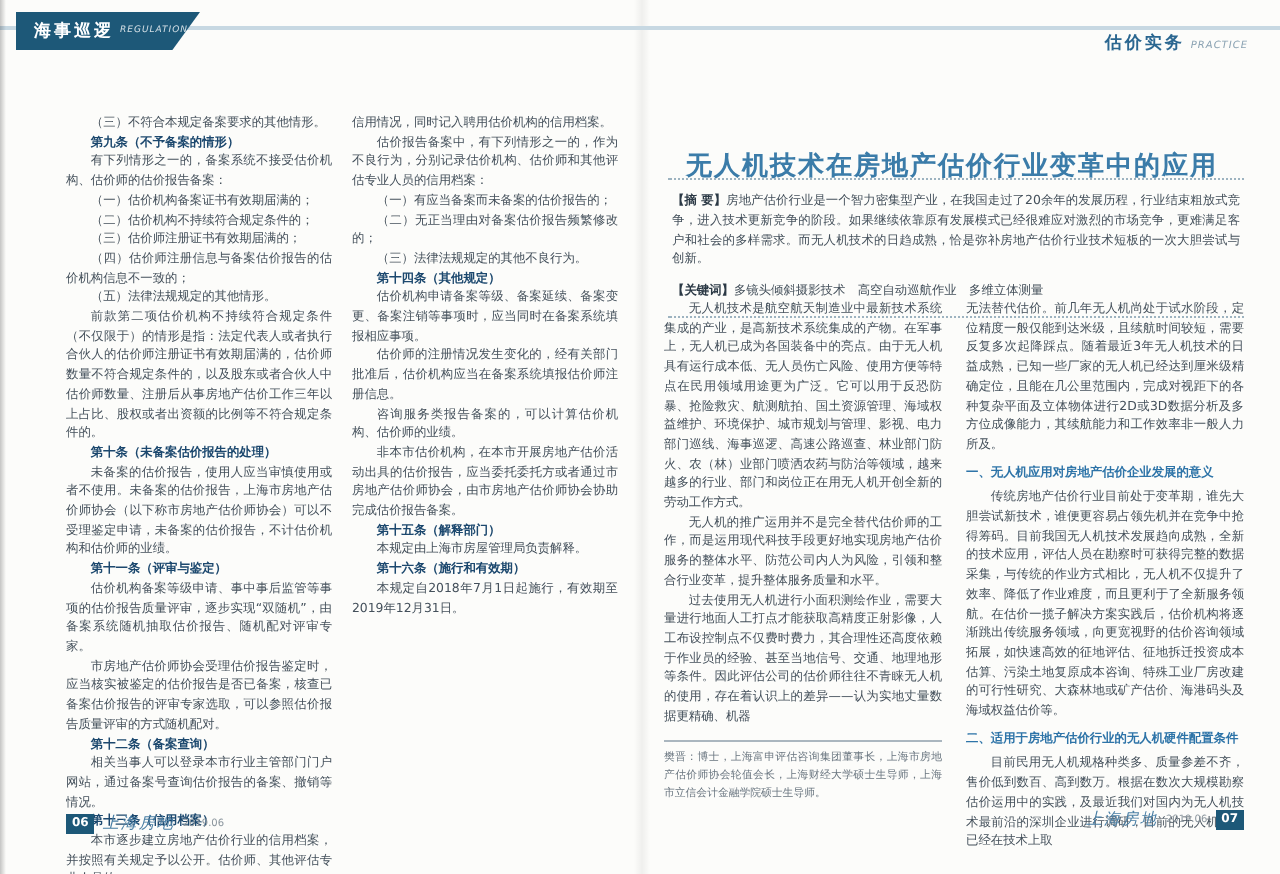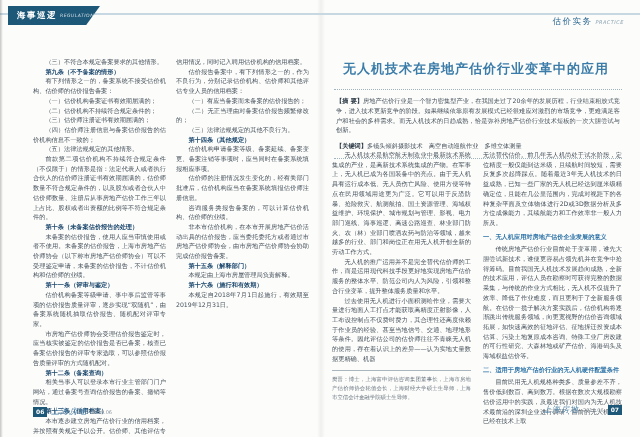--- a/index.html
+++ b/index.html
@@ -12,33 +12,33 @@
 
   .topline{position:absolute;top:13px;left:0;width:640px;height:2px;background:#c7d8e2;}
 
   .banner{position:absolute;top:6px;left:8px;width:92px;height:19px;background:#1d5878;color:#fff;
           clip-path:polygon(0 0,100% 0,85% 100%,0 100%);
           display:flex;align-items:center;padding-left:9px;gap:3px;box-sizing:border-box;}
   .banner-cn{font-size:8.5px;font-weight:bold;letter-spacing:1.5px;}
   .banner-en{font-size:4.5px;font-style:italic;opacity:.8;letter-spacing:.5px;}
 
   .rheader{position:absolute;top:16px;right:16px;display:flex;align-items:baseline;gap:3px;}
-  .rheader-cn{font-size:8.5px;font-weight:normal;color:#2a6690;letter-spacing:1.5px;}
+  .rheader-cn{font-size:8.5px;font-weight:bold;color:#2a6690;letter-spacing:1.5px;}
   .rheader-en{font-size:5px;font-style:italic;color:#8aa2b2;letter-spacing:.5px;}
 
   .doc{font-size:6.2px;line-height:9.7px;color:#44505b;text-align:justify;}
   .doc p{margin:0;text-indent:2em;}
   .doc p.blk-pn{text-indent:0;}
   .doc p.blk-h{color:#1c486e;font-weight:bold;}
   .doc p.blk-hs{color:#2e74a8;font-weight:bold;text-indent:0;margin:4px 0 3px 0;}
 
   .lcols{position:absolute;left:33px;top:57px;width:276px;display:flex;gap:10px;}
   .lcols .col{width:133px;overflow:hidden;}
 
-  .atitle{position:absolute;left:328px;top:60px;width:296px;text-align:center;
+  .atitle{position:absolute;left:328px;top:74px;width:296px;text-align:center;
           font-size:13px;font-weight:bold;color:#3b7ca9;letter-spacing:1px;}
   .aauthor{position:absolute;left:328px;top:78px;width:296px;text-align:center;
           font-size:6.5px;color:#5a646d;letter-spacing:4px;}
   .aabstract{position:absolute;left:334px;top:89px;width:288px;box-sizing:border-box;
           border-top:1px dotted #9db3c0;border-bottom:1px dotted #9db3c0;
           padding:6px 2px 7px 2px;font-size:6.2px;line-height:9.8px;color:#44505b;text-align:justify;}
   .aabstract .lbl{font-weight:bold;color:#2b3945;}
   .keywords{margin-top:6px;}
 
   .rcols{position:absolute;left:332px;top:150px;width:290px;display:flex;gap:12px;}

